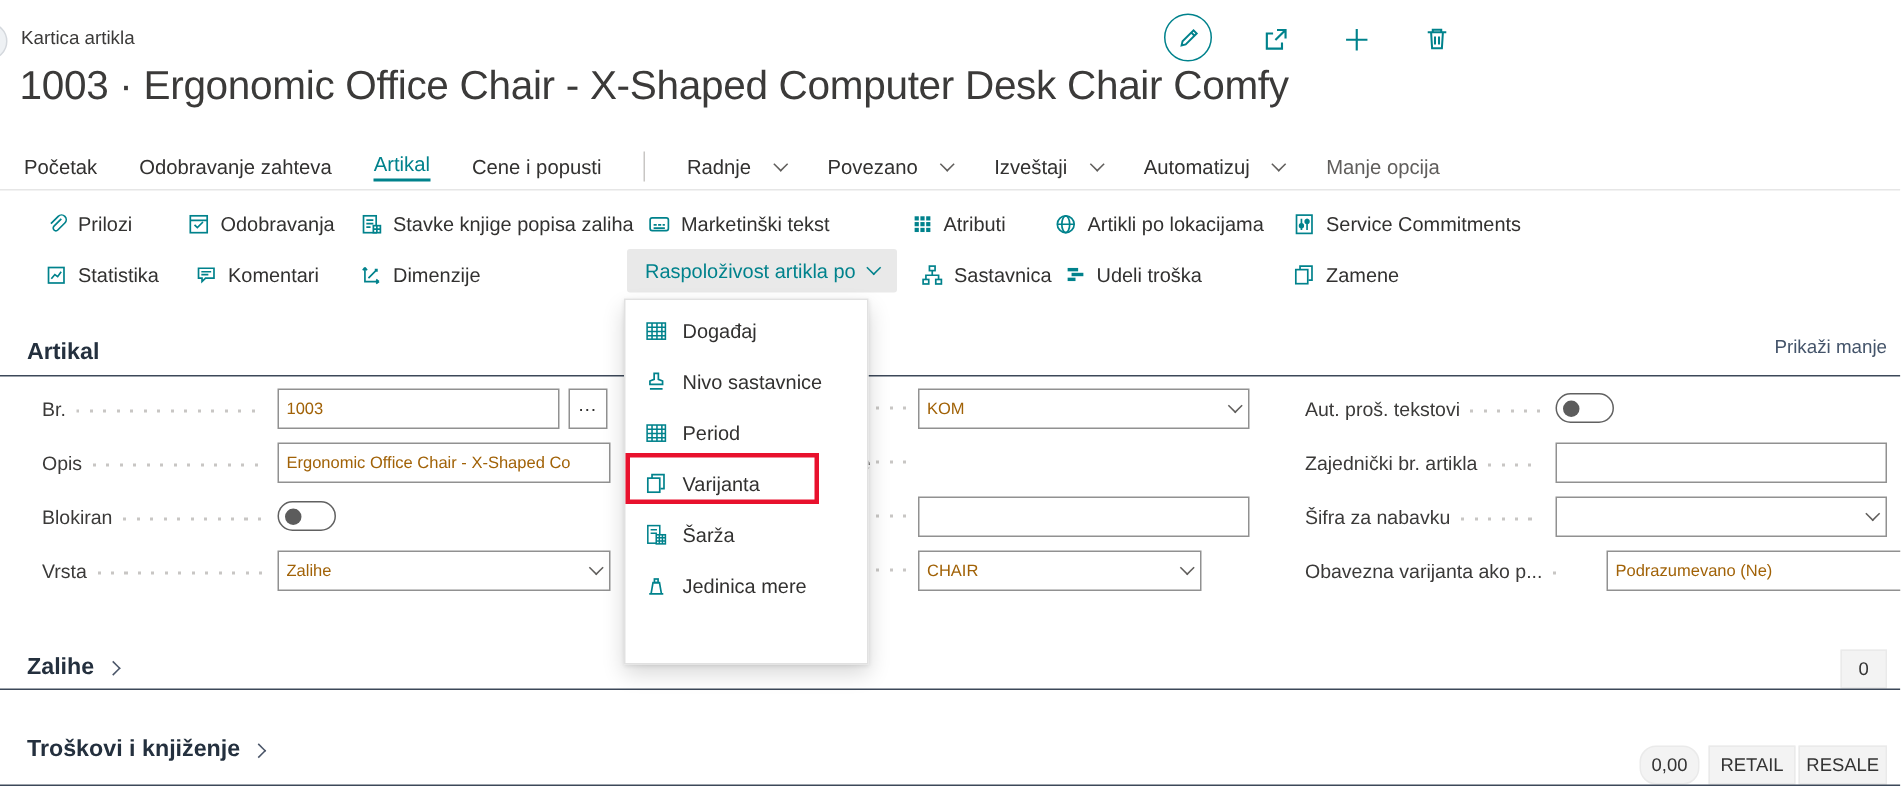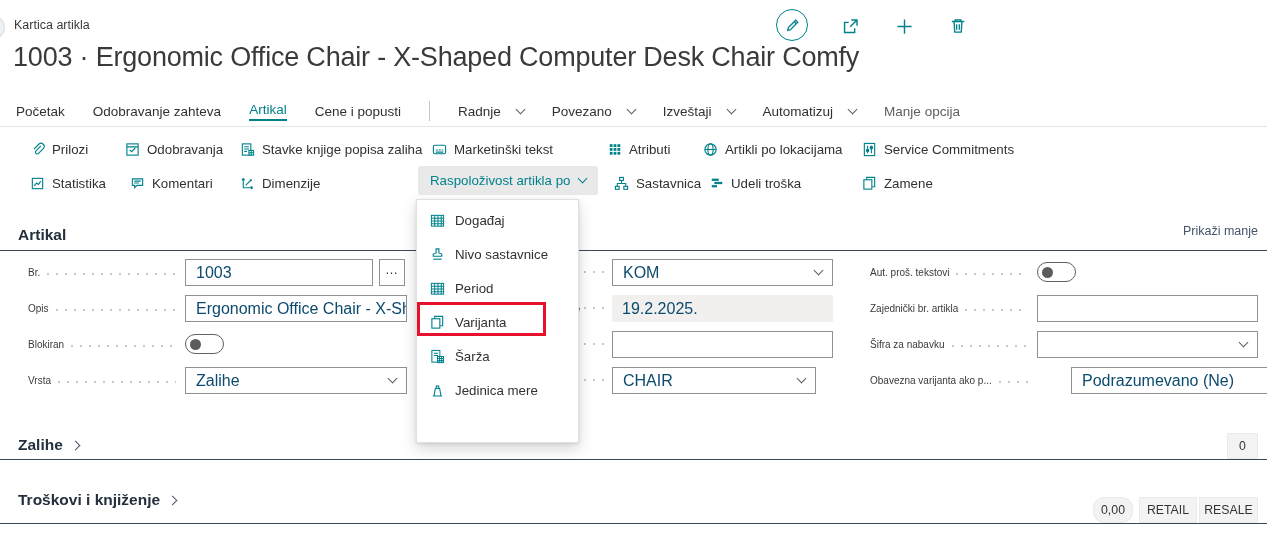--- a/index.html
+++ b/index.html
@@ -47,26 +47,26 @@
   .red-box { position:absolute; left:417px; top:302px; width:129px; height:34px; border:3px solid #e8112d; z-index:6; }
 
   
   .sec-title { position:absolute; left:18px; font-size:15.5px; font-weight:700; color:#24303e; display:flex; align-items:center; cursor:pointer; }
   .sec-chev { display:inline-block; width:7px; height:7px; border-right:1.4px solid #4a5568; border-bottom:1.4px solid #4a5568;
               transform:rotate(-45deg); margin-left:9px; margin-top:1px; }
   .show-less { position:absolute; right:9px; top:224px; font-size:12.5px; color:#44546a; cursor:pointer; }
   .sec-line { position:absolute; left:0; width:1267px; height:1px; background:#3c4859; }
 
   
-  .f-labelrow { position:absolute; display:flex; align-items:center; height:27px; font-size:10px; color:#3b3a39; }
+  .f-labelrow { position:absolute; display:flex; align-items:center; height:27px; font-size:13px; color:#3b3a39; }
   .f-labelrow .lbl { white-space:nowrap; }
   .leader { flex:1; height:2px; min-width:6px; margin:2px 4px 0 7px;
             background:repeating-linear-gradient(90deg,#c8c6c4 0 2px,transparent 2px 9px); }
-  .field { position:absolute; height:27px; border:1px solid #919191; background:#fff; font-size:16px;
-           padding:0 10px; display:flex; align-items:center; color:#0c4a6e; overflow:hidden; white-space:nowrap; }
+  .field { position:absolute; height:27px; border:1px solid #919191; background:#fff; font-size:11px;
+           padding:0 5px; display:flex; align-items:center; color:#a16207; overflow:hidden; white-space:nowrap; }
   .field.select { justify-content:space-between; cursor:pointer; }
   .field.readonly { border:none; background:#f1f0ef; }
   .assist { position:absolute; width:26px; height:27px; border:1px solid #919191; background:#fff;
             display:flex; align-items:center; justify-content:center; font-size:13px; color:#323130;
             letter-spacing:1px; cursor:pointer; padding-bottom:6px; }
   .toggle { position:absolute; width:39px; height:20px; border:1px solid #616161; border-radius:10px;
             background:#fff; cursor:pointer; }
   .toggle .knob { position:absolute; left:4px; top:3.5px; width:11px; height:11px; border-radius:50%; background:#5c5c5c; }
   .sel-chev { width:7px; height:7px; border-right:1.4px solid #605e5c; border-bottom:1.4px solid #605e5c;
               transform:rotate(45deg); margin-top:-4px; flex:none; }
@@ -415,27 +415,24 @@
   <span class="frag" style="left:573px; top:301px;">e</span>
   <div class="m-leader" style="left:584px; top:271px; width:22px;"></div>
   <div class="m-leader" style="left:584px; top:307px; width:22px;"></div>
   <div class="m-leader" style="left:584px; top:343px; width:22px;"></div>
   <div class="m-leader" style="left:584px; top:379px; width:22px;"></div>
 
   <div class="field select" style="left:612px; top:259px; width:221px;">
     <span>KOM</span>
     <span class="sel-chev"></span>
   </div>
-  <div class="field readonly" style="left:612px; top:295px; width:221px;">
-    <span>19.2.2025.</span>
-  </div>
   <div class="field" style="left:612px; top:331px; width:221px;">
     <span></span>
   </div>
-  <div class="field select" style="left:612px; top:367px; width:204px;text-align:center;">
+  <div class="field select" style="left:612px; top:367px; width:189px;text-align:center;">
     <span>CHAIR</span>
     <span class="sel-chev"></span>
   </div>
 
   <div class="f-labelrow" style="left:870px; top:259px; width:162px;">
     <span class="lbl">Aut. proš. tekstovi</span>
     <span class="leader"></span>
   </div>
   <div class="toggle" style="left:1037px; top:262px;">
     <span class="knob"></span>

